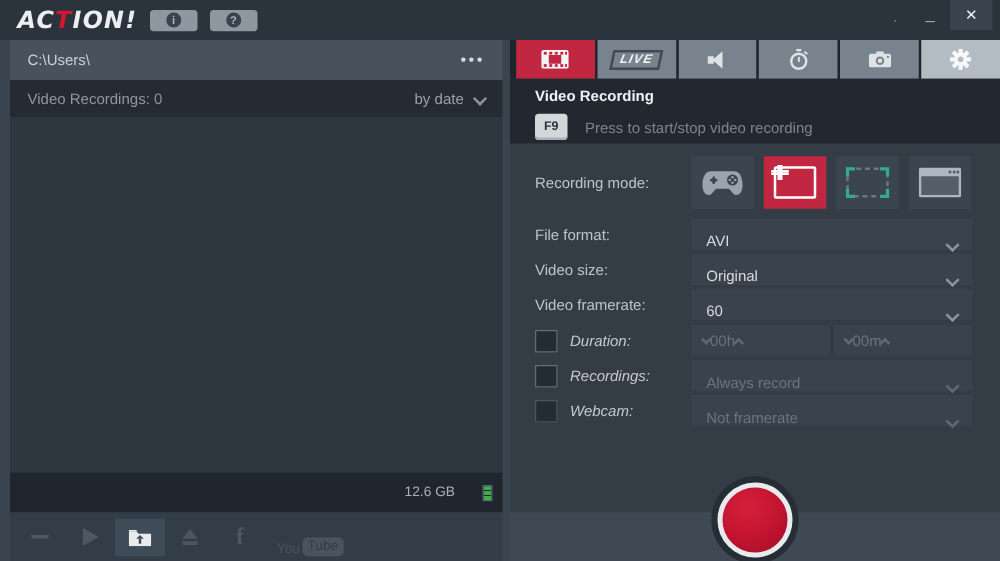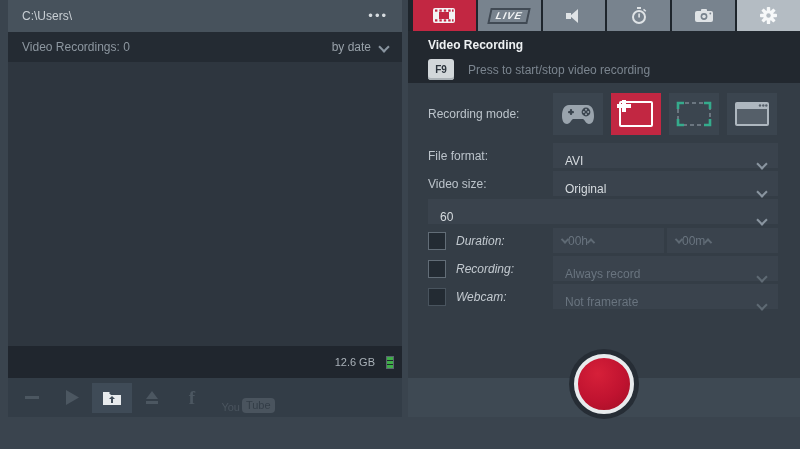--- a/index.html
+++ b/index.html
@@ -27,21 +27,21 @@
   .main{ display:flex; height:417px; padding-left:8px; }
   .left-panel{ width:394px; display:flex; flex-direction:column; margin-right:6px; }
   .right-panel{ flex:1; display:flex; flex-direction:column; position:relative; }
 
   
   .path-bar{ height:28px; background:#47525c; display:flex; align-items:center; padding:16px 14px; color:#c9cfd4; font-size:12px; }
   .path-dots{ margin-left:auto; color:#d6dbdf; font-size:13px; letter-spacing:2px; cursor:pointer; line-height:0.4; }
   .list-header{ height:30px; background:#242b33; display:flex; align-items:center; padding:0 14px; color:#8d97a0; font-size:12px; }
   .sort{ margin-left:auto; display:flex; align-items:center; gap:9px; cursor:pointer; color:#98a1a9; }
   .list-area{ flex:1; background:#2e363f; }
-  .storage-bar{ height:25px; background:#20262e; display:flex; align-items:center; justify-content:flex-end; padding:16px 8px; gap:11px; }
+  .storage-bar{ height:25px; background:#20262e; display:flex; align-items:center; justify-content:flex-end; padding:16px 8px; gap:22px; }
   .storage-text{ color:#a9b1b8; font-size:11px; }
   .battery{ width:8px; height:13px; border:1px solid #5a656f; background:repeating-linear-gradient(to top,#3fae49 0 3px,#20262e 3px 4px); }
   .toolbar{ flex:0 0 39px; background:#333d47; display:flex; align-items:center; padding:0 4px; }
   .tool-btn{ width:40px; height:30px; display:flex; align-items:center; justify-content:center; cursor:pointer; color:#4c5761; }
   .tool-btn.active-folder{ background:#3f4b57; }
   .fb-f{ font-family:"Liberation Serif", serif; font-weight:bold; font-size:19px; color:#4c5761; }
   .yt{ width:72px; display:flex; align-items:flex-end; gap:2px; font-size:11px; font-weight:normal; }
   .yt-you{ color:#4a545e; }
   .yt-tube{ background:#4a545e; color:#333d47; border-radius:4px; padding:0 4px; line-height:15px; }
 
@@ -100,20 +100,38 @@
                border-radius:50%; background:radial-gradient(circle at 38% 30%, #d62039 0%, #c01330 55%, #a30e25 100%);
                border:4px solid #e8ebed; box-shadow:0 0 0 5px #262d35; cursor:pointer; z-index:5; }
 
   svg{ display:block; }
 </style>
 </head>
 <body>
 
 <div class="window">
 
+  <div class="titlebar">
+    <div class="logo">
+        <span>AC</span>
+        <span class="accent">T</span>
+        <span>ION!</span>
+      </div>
+    <div class="tb-btn">
+        <span class="tb-circle">i</span>
+      </div>
+    <div class="tb-btn">
+        <span class="tb-circle">?</span>
+      </div>
+    <div class="win-controls">
+      <span class="wc-dot">·</span>
+      <span class="wc-min">–</span>
+      <span class="wc-close">✕</span>
+    </div>
+  </div>
 
   <div class="main">
 
     <div class="left-panel">
       <div class="path-bar">
         <span>C:\Users\</span>
         <span class="path-dots">•••</span>
       </div>
       <div class="list-header">
         <span>Video Recordings: 0</span>
@@ -316,20 +334,21 @@
 
         <div class="srow">
           <span class="srow-label">Video size:</span>
           <div class="dropdown">
             <span class="dd-value">Original</span>
             <span class="chev"></span>
           </div>
         </div>
 
         <div class="srow">
+          <span class="srow-label">Video framerate:</span>
           <div class="dropdown">
             <span class="dd-value">60</span>
             <span class="chev"></span>
           </div>
         </div>
 
         <div class="srow dur-row">
           <span class="lblcell">
             <span class="checkbox"></span>
             <span class="check-label">Duration:</span>
@@ -344,21 +363,21 @@
               <span class="chev-sm down"></span>
               <span class="val">00m</span>
               <span class="chev-sm up"></span>
             </div>
           </div>
         </div>
 
         <div class="srow">
           <span class="lblcell">
             <span class="checkbox"></span>
-            <span class="check-label">Recording:</span>
+            <span class="check-label">Recordings:</span>
           </span>
           <div class="dropdown disabled">
             <span class="dd-value">Always record</span>
             <span class="chev dim"></span>
           </div>
         </div>
 
         <div class="srow">
           <span class="lblcell">
             <span class="checkbox dim"></span>

